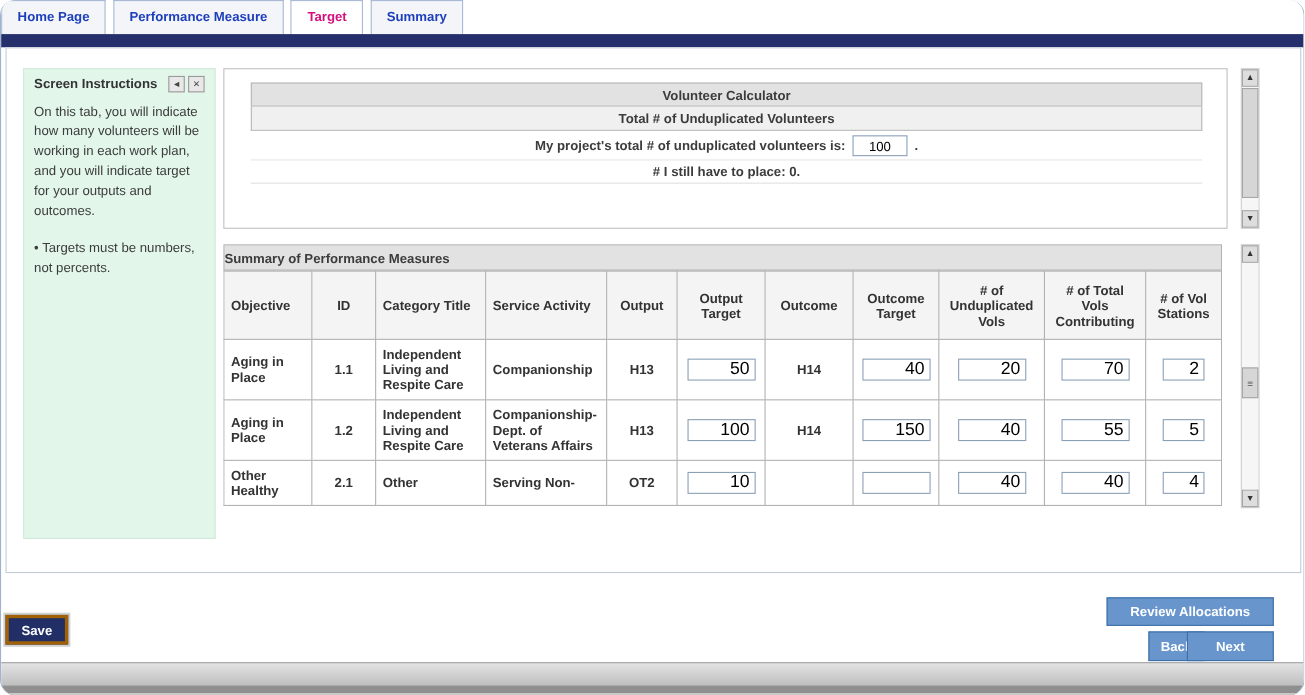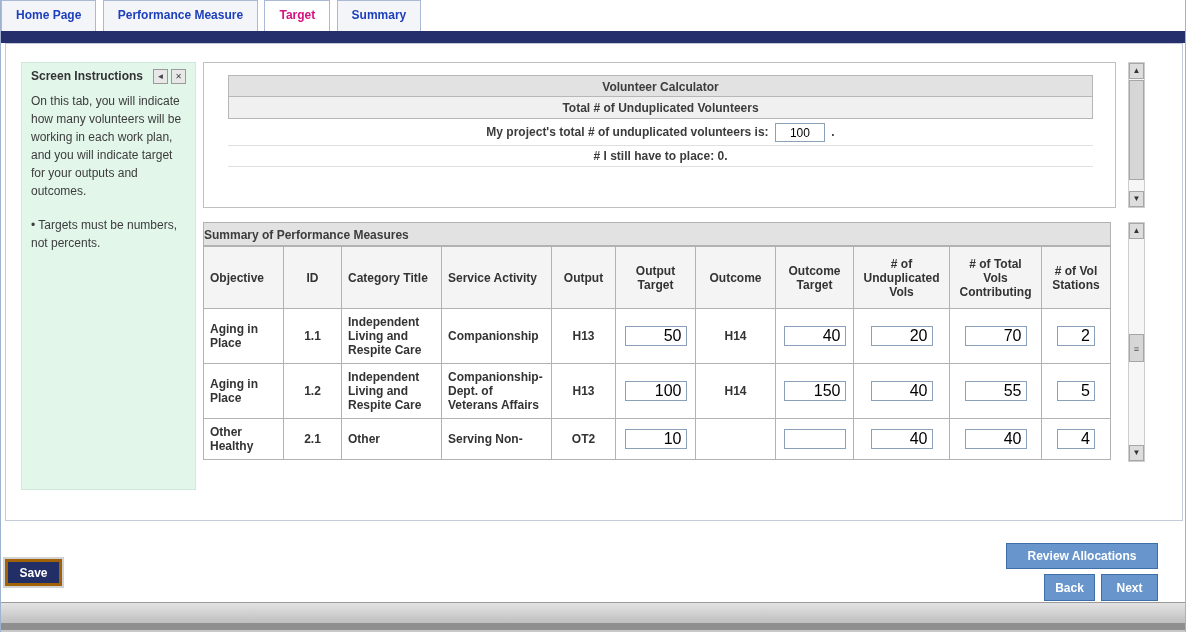--- a/index.html
+++ b/index.html
@@ -1,20 +1,20 @@
 <!DOCTYPE html>
 <html><head>
 <meta charset="utf-8">
 <style>
   * { margin:0; padding:0; box-sizing:border-box; }
   html,body { background:#ffffff; }
   body { font-family:"Liberation Sans","DejaVu Sans",sans-serif; font-size:12px; color:#333; }
 
   .window { position:relative; width:1186px; height:632px; background:#fff; overflow:hidden;
-            border-left:1px solid #9fb3d1; border-right:1px solid #9fb3d1; }
+            border-left:1px solid #9fb3d1; border-right:1px solid #9fb3d1;border-radius:14px; }
 
   
   .tabbar { position:absolute; left:0; top:0; width:100%; height:31px; background:#ffffff; }
   .tab { display:inline-block; margin-right:3px; padding:7px 14px 8px 14px; height:31px;
          background:#f3f5f9; border:1px solid #a9b9d6; border-bottom:none;
          color:#1d3fbb; font-weight:bold; cursor:pointer; vertical-align:top; }
   .tab.active { background:#ffffff; color:#d4117e; }
 
   .navybar { position:absolute; left:0; top:31px; width:100%; height:12px; background:#252f6b; }
 
@@ -69,21 +69,21 @@
   .cell-input.narrow { width:38px; }
 
   
   .btn { font-family:"Liberation Sans",sans-serif; font-weight:bold; font-size:12px; color:#fff;
          cursor:pointer; }
   .btn-save { position:absolute; left:4px; top:559px; width:57px; height:27px;
               background:#222f66; border:3px solid #a16207; box-shadow:0 0 0 2px #d2d2d2; }
   .btn-blue { background:#6795cc; border:1px solid #3f6fa8; }
   .btn-review { position:absolute; right:27px; top:543px; width:152px; height:26px; }
   .btn-back   { position:absolute; right:90px; top:574px; width:51px; height:27px; }
-  .btn-next   { position:absolute; right:27px; top:574px; width:57px; height:27px; }
+  .btn-next   { position:absolute; right:27px; top:574px; width:79px; height:27px; }
 
   
   .statusbar { position:absolute; left:0; top:602px; width:100%; height:21px;
                background:linear-gradient(#e3e3e3,#bfbfbf); border-top:1px solid #9a9a9a; }
   .bottom-strip { position:absolute; left:0; top:623px; width:100%; height:9px; background:#8f8f8f;
                   border-bottom:2px solid #c9c9c9; }
 </style>
 </head>
 <body>
 

